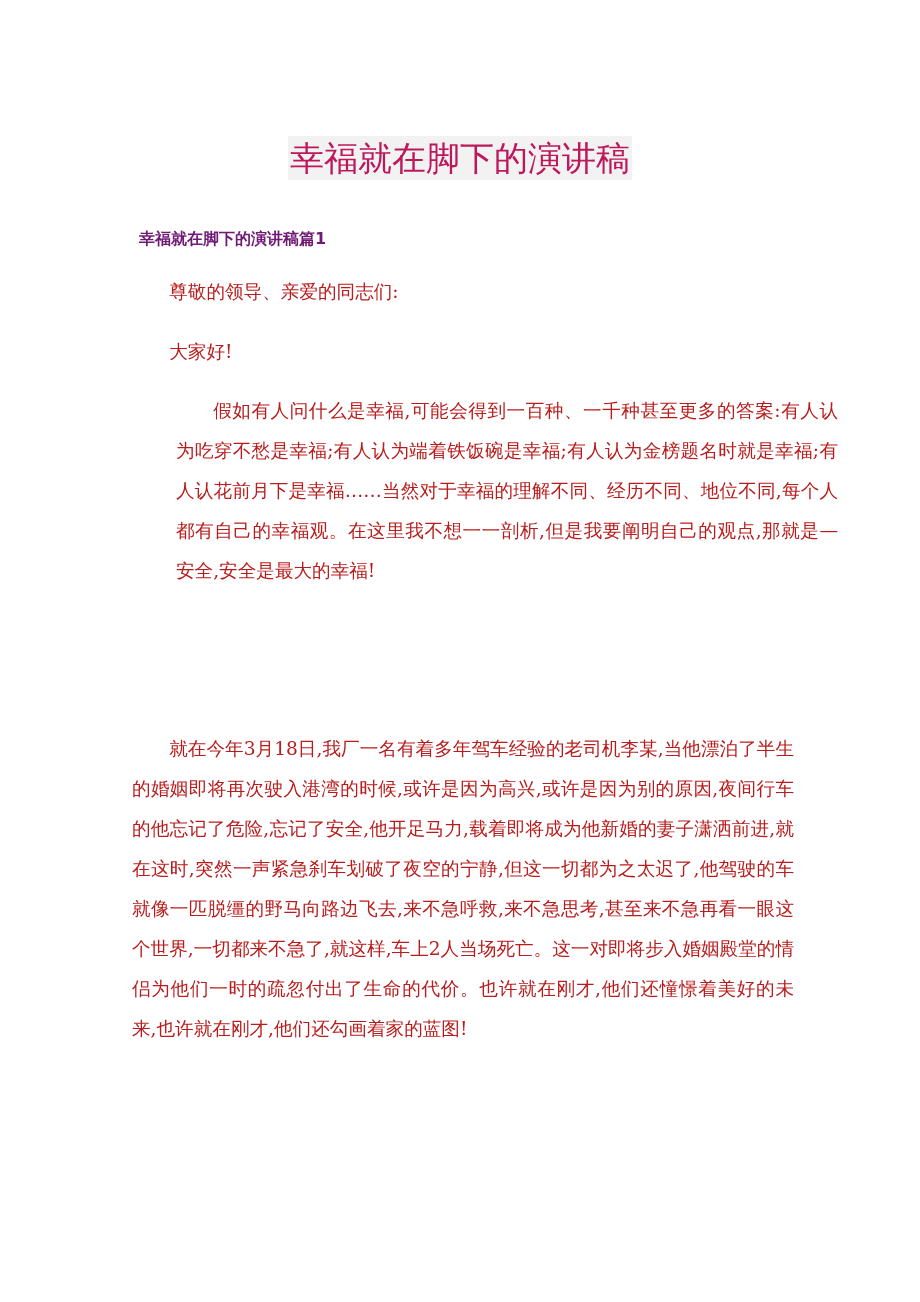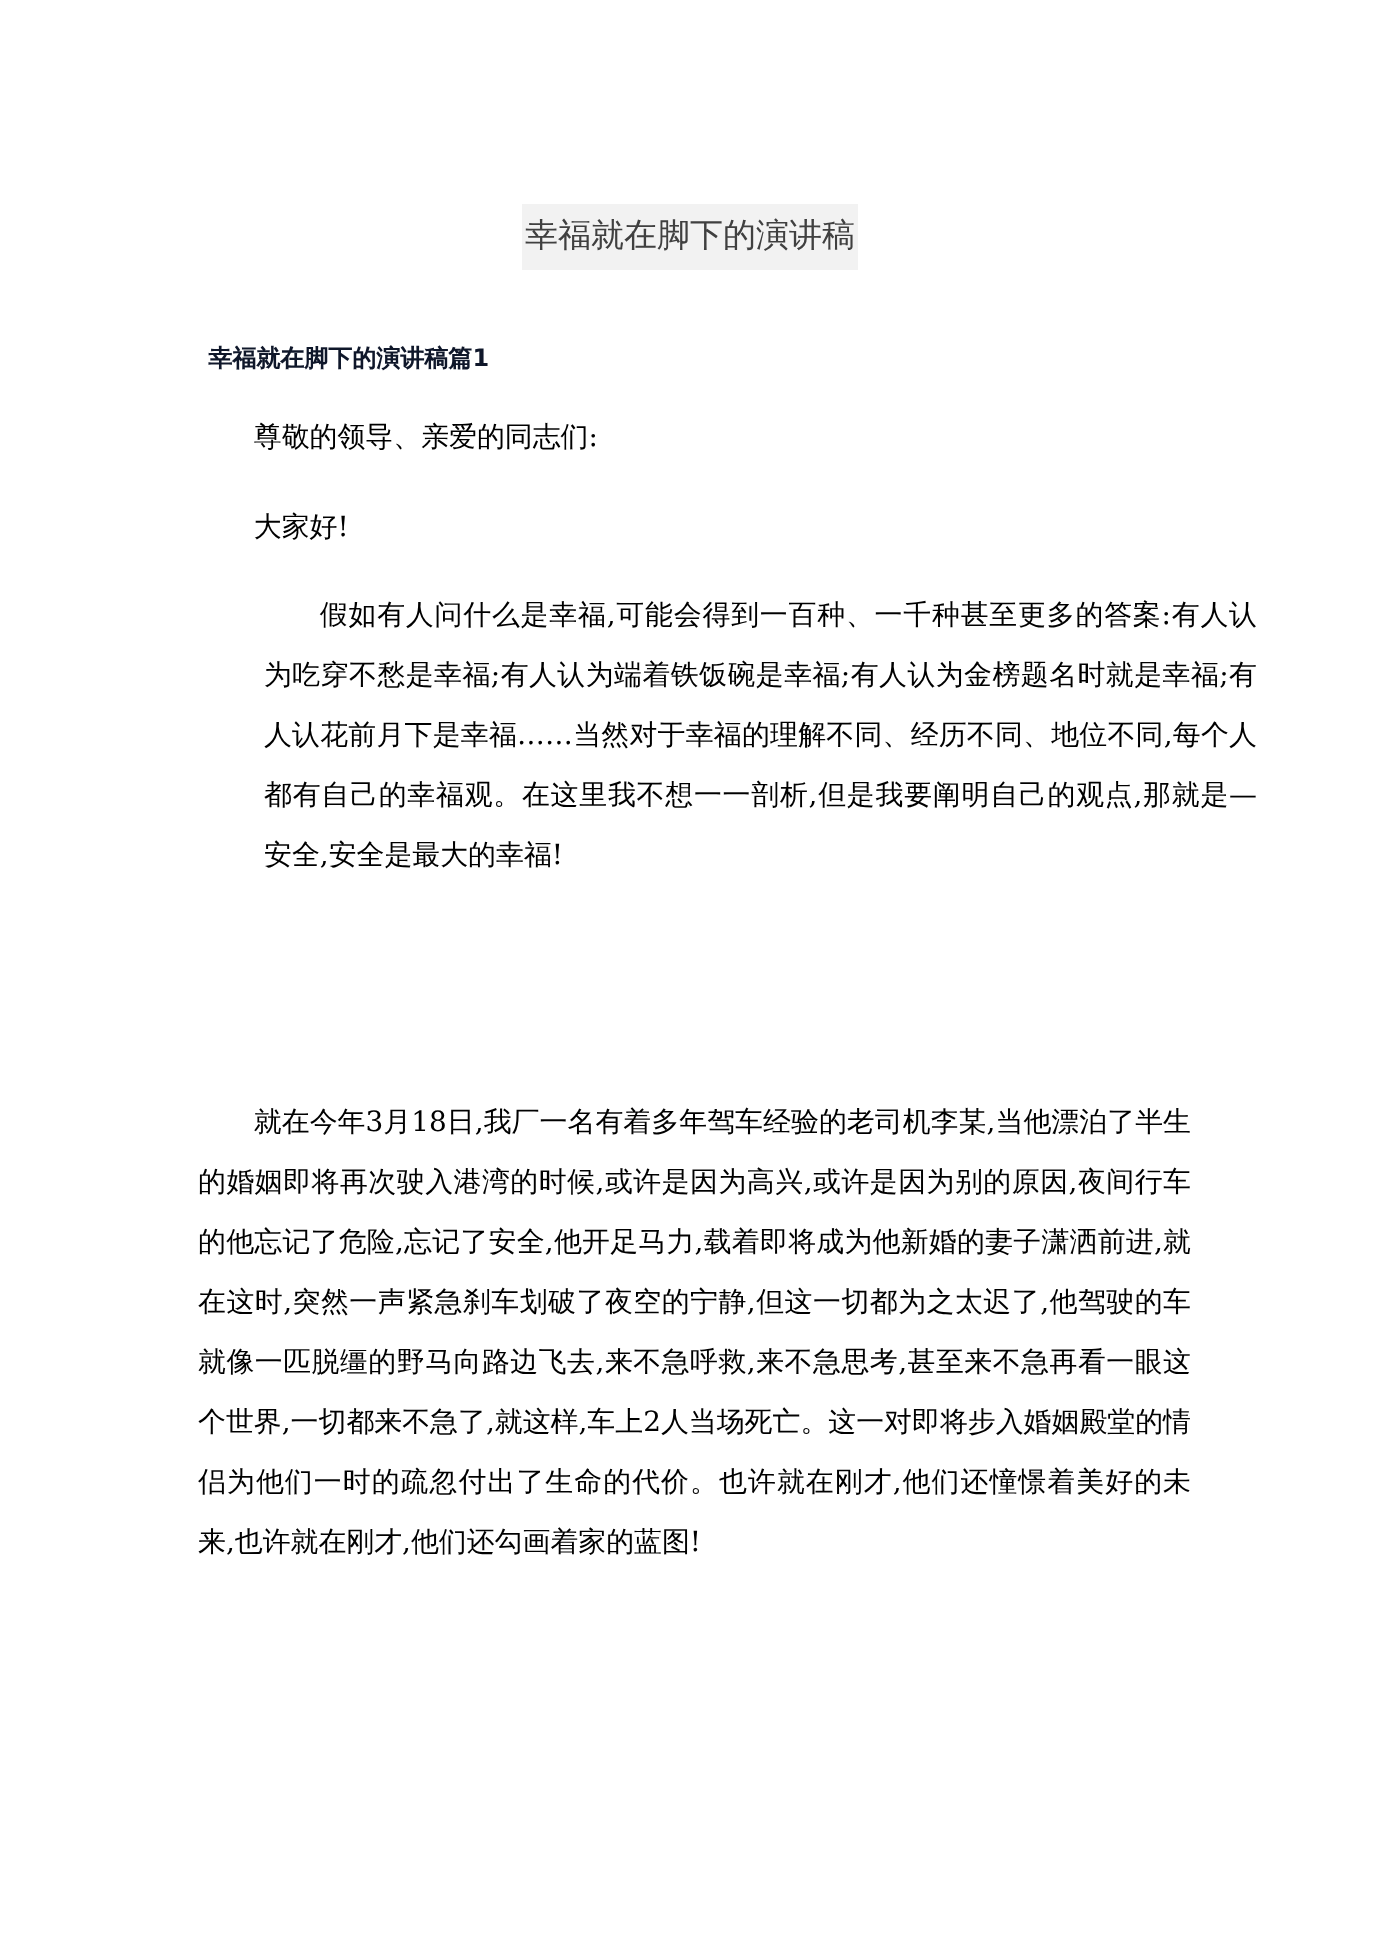--- a/index.html
+++ b/index.html
@@ -1,31 +1,31 @@
 <!DOCTYPE html>
 <html><head>
 <meta charset="utf-8">
 <style>
   html, body { margin: 0; padding: 0; background: #ffffff; }
   body { width: 920px; height: 1302px; position: relative; overflow: hidden; }
   .page { position: absolute; left: 0; top: 0; width: 920px; height: 1302px; background: #fff; }
   .title-wrap { position: absolute; top: 136px; left: 0; width: 920px; text-align: center; }
   .title {
-    display: inline-block; background: #f2f2f2; color: #404040;
-    font-family: "DejaVu Sans", sans-serif; font-size: 22px; line-height: 44px;
+    display: inline-block; background: #f2f2f2; color: #be185d;
+    font-family: "DejaVu Sans", sans-serif; font-size: 34px; line-height: 44px;
     padding: 0 2px; letter-spacing: 0px;
   }
   .subtitle {
     position: absolute; left: 139px; top: 228px;
-    color: #0f172a; font-family: "DejaVu Sans", sans-serif; font-weight: bold;
+    color: #701a75; font-family: "DejaVu Sans", sans-serif; font-weight: bold;
     font-size: 16px; line-height: 22px;
   }
   .body {
     position: absolute; left: 132px; width: 662px;
-    font-family: "DejaVu Serif", serif; font-size: 18.6px; color: #000000;
+    font-family: "DejaVu Serif", serif; font-size: 18.6px; color: #b91c1c;
     line-height: 40px; text-align: justify;
   }
   .p { margin: 0; text-indent: 2em; }
   #p-greet { top: 272px; }
   #p-hello { top: 332px; }
   #p-1 { top: 391px; margin-left: 44px; }
   #p-2 { top: 590px; }
   #p-3 { top: 729px; }
   #p-4 { top: 1048px; }
 </style>

